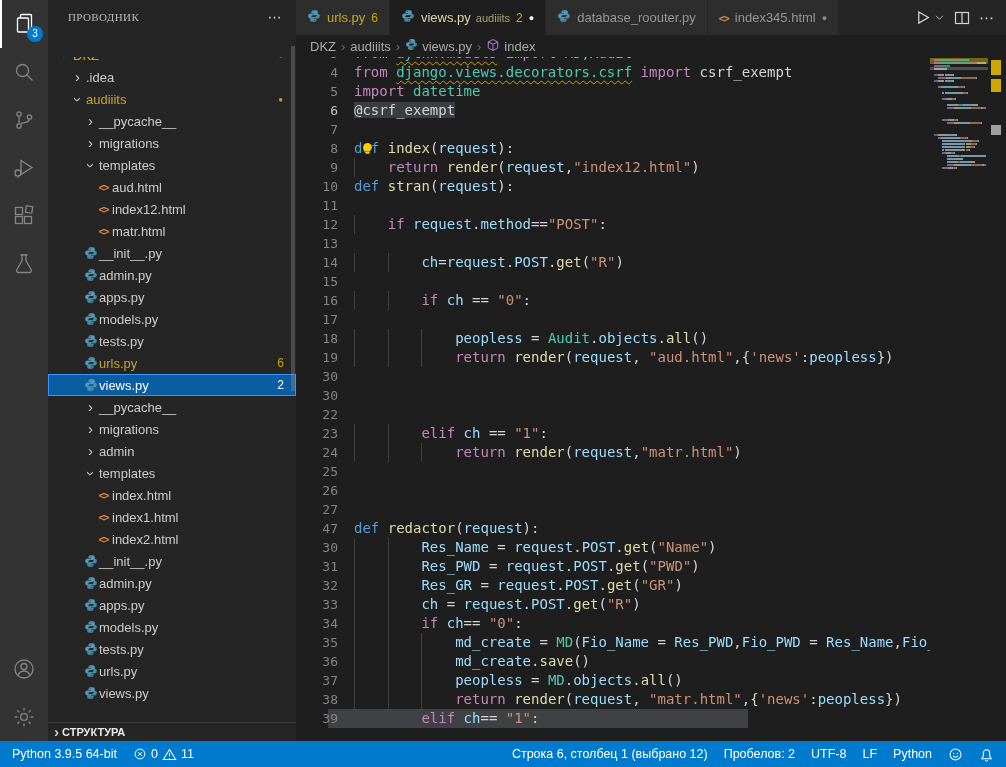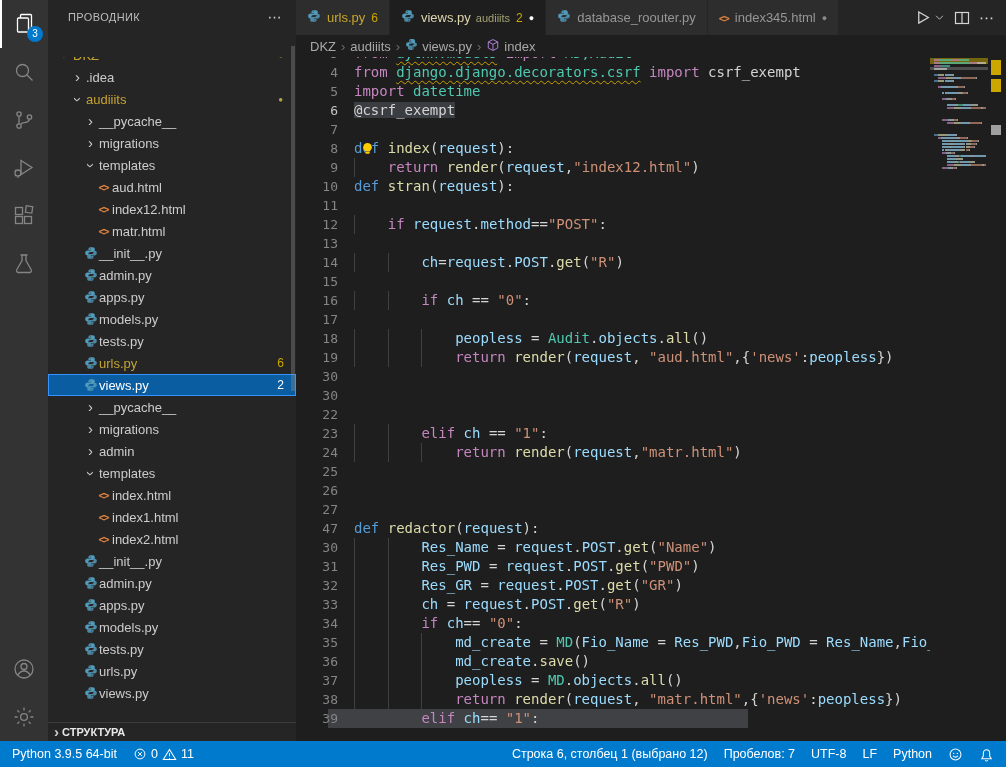--- a/index.html
+++ b/index.html
@@ -13,21 +13,21 @@
   .ab-item{position:relative;width:48px;height:48px;display:flex;align-items:center;justify-content:center;cursor:pointer;}
   .ab-item svg{stroke:#858585;fill:none;stroke-width:1.3;}
   .ab-item.active{border-left:2px solid #ffffff;}
   .ab-item.active svg{stroke:#ffffff;}
   .ab-badge{position:absolute;right:5px;bottom:6px;min-width:16px;height:16px;border-radius:9px;background:#007acc;
     color:#fff;font-size:10px;line-height:16px;text-align:center;padding:0 2px;}
   .ab-spacer{flex:1;}
 
   
   .sidebar{position:absolute;left:48px;top:0;width:248px;height:741px;background:#252526;overflow:hidden;}
-  .sb-title{height:35px;line-height:35px;padding-left:20px;font-size:11px;color:#bbbbbb;letter-spacing:.4px;}
+  .sb-title{height:35px;line-height:35px;padding-left:20px;font-size:11px;color:#bbbbbb;letter-spacing:.4px;font-family:Liberation Serif, serif;}
   .sb-title .dots{float:right;margin-right:14px;color:#cccccc;font-size:14px;cursor:pointer;}
   .sb-section{height:22px;display:flex;align-items:center;padding-left:4px;font-size:11px;font-weight:bold;color:#e8e8e8;}
   .sb-section .chev{margin:0 2px 0 2px;}
   .sb-section .acts{margin-left:auto;display:flex;gap:8px;padding-right:10px;}
   .sb-section .acts svg{stroke:#c5c5c5;fill:none;stroke-width:1.1;cursor:pointer;}
   .tree{position:absolute;left:0;top:57px;right:0;bottom:19px;overflow:hidden;}
   .tree-inner{margin-top:-13px;}
   .trow{height:22px;display:flex;align-items:center;font-size:13px;color:#cccccc;cursor:pointer;position:relative;}
   .trow .slot{width:17px;display:flex;justify-content:center;flex:none;}
   .trow.sel{background:#0a5da0;box-shadow:inset 0 0 0 1px #3794ff;color:#ffffff;}
@@ -474,21 +474,21 @@
           <span><svg width="14" height="14" viewBox="0 0 16 16" style="stroke:#b180d7;fill:none;stroke-width:1.1;">
               <path d="M8 1.8l5.4 2.7v7L8 14.2l-5.4-2.7v-7L8 1.8z"></path>
               <path d="M2.6 4.5L8 7.2l5.4-2.7M8 7.2v7"></path>
             </svg></span>
           <span>index</span>
         </span>
       </div>
     <div class="code-area">
       <div class="code-inner" id="code-lines">
           <div class="code-row"><span class="ln">3</span><span class="lc"><span class="tk-k">from </span><span class="tk-t tk-w">aythh.models</span><span class="tk-k"> import </span><span class="tk-t">MD,Audit</span></span></div>
-          <div class="code-row"><span class="ln">4</span><span class="lc"><span class="tk-k">from </span><span class="tk-t tk-w">django.django.decorators.csrf</span><span class="tk-k"> import </span><span class="tk-p">csrf_exempt</span></span></div>
+          <div class="code-row"><span class="ln">4</span><span class="lc"><span class="tk-k">from </span><span class="tk-t tk-w">django.views.decorators.csrf</span><span class="tk-k"> import </span><span class="tk-p">csrf_exempt</span></span></div>
           <div class="code-row"><span class="ln">5</span><span class="lc"><span class="tk-k">import </span><span class="tk-t">datetime</span></span></div>
           <div class="code-row"><span class="ln cur">6</span><span class="lc"><span class="tk-p tk-sel">@csrf_exempt</span></span></div>
           <div class="code-row"><span class="ln">7</span><span class="lc"></span></div>
           <div class="code-row"><span class="ln">8</span><span class="lc"><span class="tk-d">def </span><span class="tk-f">index</span><span class="tk-p">(</span><span class="tk-v">request</span><span class="tk-p">):</span></span></div>
           <div class="code-row"><span class="ln">9</span><span class="lc"><i class="guide" style="left: 0ch;"></i><span class="tk-p">    </span><span class="tk-k">return </span><span class="tk-f">render</span><span class="tk-p">(</span><span class="tk-v">request</span><span class="tk-p">,</span><span class="tk-s">"index12.html"</span><span class="tk-p">)</span></span></div>
           <div class="code-row"><span class="ln">10</span><span class="lc"><span class="tk-d">def </span><span class="tk-f">stran</span><span class="tk-p">(</span><span class="tk-v">request</span><span class="tk-p">):</span></span></div>
           <div class="code-row"><span class="ln">11</span><span class="lc"></span></div>
           <div class="code-row"><span class="ln">12</span><span class="lc"><i class="guide" style="left: 0ch;"></i><span class="tk-p">    </span><span class="tk-k">if </span><span class="tk-v">request</span><span class="tk-p">.</span><span class="tk-v">method</span><span class="tk-p">==</span><span class="tk-s">"POST"</span><span class="tk-p">:</span></span></div>
           <div class="code-row"><span class="ln">13</span><span class="lc"><i class="guide" style="left: 0ch;"></i></span></div>
           <div class="code-row"><span class="ln">14</span><span class="lc"><i class="guide" style="left: 0ch;"></i><i class="guide" style="left: 4ch;"></i><span class="tk-p">        </span><span class="tk-v">ch</span><span class="tk-p">=</span><span class="tk-v">request</span><span class="tk-p">.</span><span class="tk-v">POST</span><span class="tk-p">.</span><span class="tk-f">get</span><span class="tk-p">(</span><span class="tk-s">"R"</span><span class="tk-p">)</span></span></div>
@@ -721,21 +721,21 @@
             <path d="M8 6.5v3.3M8 11.6v.8"></path>
           </svg>
         <span>11</span>
       </div>
     </div>
     <div class="sb-right">
       <div class="sb-item">
           <span>Строка 6, столбец 1 (выбрано 12)</span>
         </div>
       <div class="sb-item">
-          <span>Пробелов: 7</span>
+          <span>Пробелов: 2</span>
         </div>
       <div class="sb-item">
           <span>UTF-8</span>
         </div>
       <div class="sb-item">
           <span>LF</span>
         </div>
       <div class="sb-item">
           <span>Python</span>
         </div>

